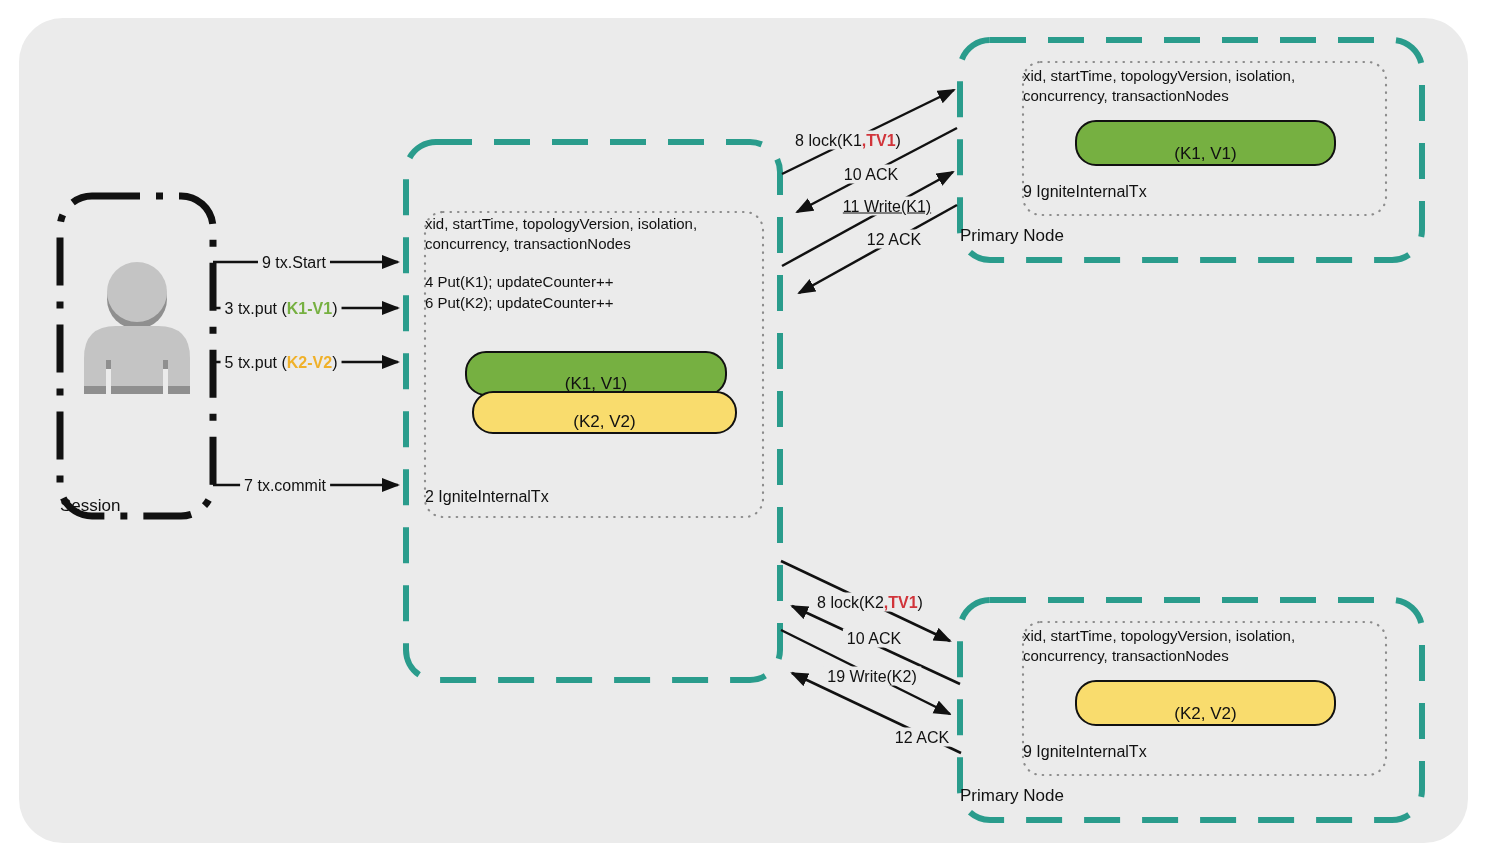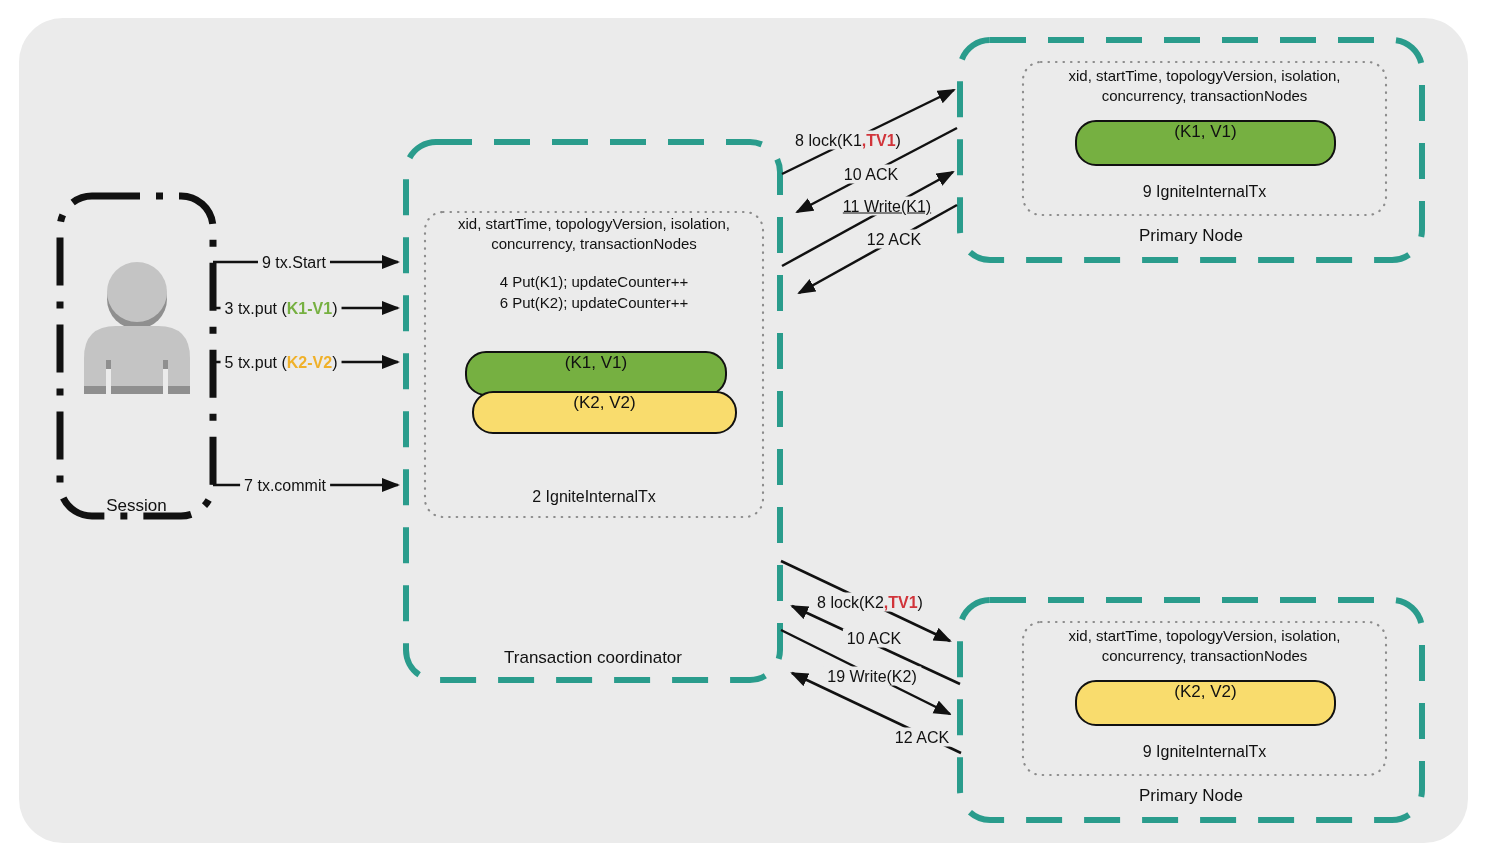--- a/index.html
+++ b/index.html
@@ -3,26 +3,26 @@
 <meta charset="utf-8">
 <style>
   html,body{margin:0;padding:0;background:#ffffff;}
   .stage{position:relative;width:1487px;height:863px;background:#fff;overflow:hidden;
          font-family:"Liberation Sans",sans-serif;color:#111;}
   .canvas{position:absolute;left:19px;top:18px;width:1449px;height:825px;border-radius:44px;}
   svg.layer{position:absolute;left:0;top:0;width:1487px;height:863px;}
   .lbl{position:absolute;transform:translate(-50%,-50%);white-space:nowrap;
        font-size:16px;line-height:19px;padding:0 4px;z-index:3;}
   .lbl .hl{font-weight:700;}
-  .cblock{position:absolute;text-align:center;z-index:2;white-space:nowrap;}
+  .cblock{position:absolute;z-index:2;white-space:nowrap;}
   .meta{font-size:15px;line-height:20px;}
   .ops{font-size:15px;line-height:20px;}
   .txname{font-size:16px;}
   .boxtitle{font-size:17px;}
-  .pill{position:absolute;display:flex;align-items:flex-start;justify-content:center;
+  .pill{position:absolute;display:flex;align-items:flex-end;justify-content:center;
         border:2.5px solid #111;border-radius:21px;font-size:17px;z-index:2;}
 </style>
 </head>
 <body>
 
 <div class="stage">
   <div class="canvas" style="background-color: rgb(235, 235, 235);"></div>
 
   <svg class="layer" viewBox="0 0 1487 863">
     <defs>
@@ -95,21 +95,20 @@
   <div class="cblock meta" style="left:425px;top:234px;width:338px;">concurrency, transactionNodes</div>
   <div class="cblock ops" style="left:425px;top:272px;width:338px;">4 Put(K1); updateCounter++</div>
   <div class="cblock ops" style="left:425px;top:293px;width:338px;">6 Put(K2); updateCounter++</div>
   <div class="pill" style="left: 465px; top: 351px; width: 258px; height: 41px; background-color: rgb(118, 176, 65);">
     <span>(K1, V1)</span>
   </div>
   <div class="pill" style="left: 472px; top: 391px; width: 261px; height: 39px; background-color: rgb(249, 220, 109);">
     <span>(K2, V2)</span>
   </div>
   <div class="cblock txname" style="left:425px;top:488px;width:338px;">2 IgniteInternalTx</div>
-  <div class="cblock boxtitle" style="left:406px;top:648px;width:374px;">Transaction coordinator</div>
 
   <div class="cblock meta" style="left:1023px;top:66px;width:363px;">xid, startTime, topologyVersion, isolation,</div>
   <div class="cblock meta" style="left:1023px;top:86px;width:363px;">concurrency, transactionNodes</div>
   <div class="pill" style="left: 1075px; top: 120px; width: 257px; height: 42px; background-color: rgb(118, 176, 65);">
     <span>(K1, V1)</span>
   </div>
   <div class="cblock txname" style="left:1023px;top:183px;width:363px;">9 IgniteInternalTx</div>
   <div class="cblock boxtitle" style="left:960px;top:226px;width:462px;">Primary Node</div>
 
   <div class="cblock meta" style="left:1023px;top:626px;width:363px;">xid, startTime, topologyVersion, isolation,</div>

